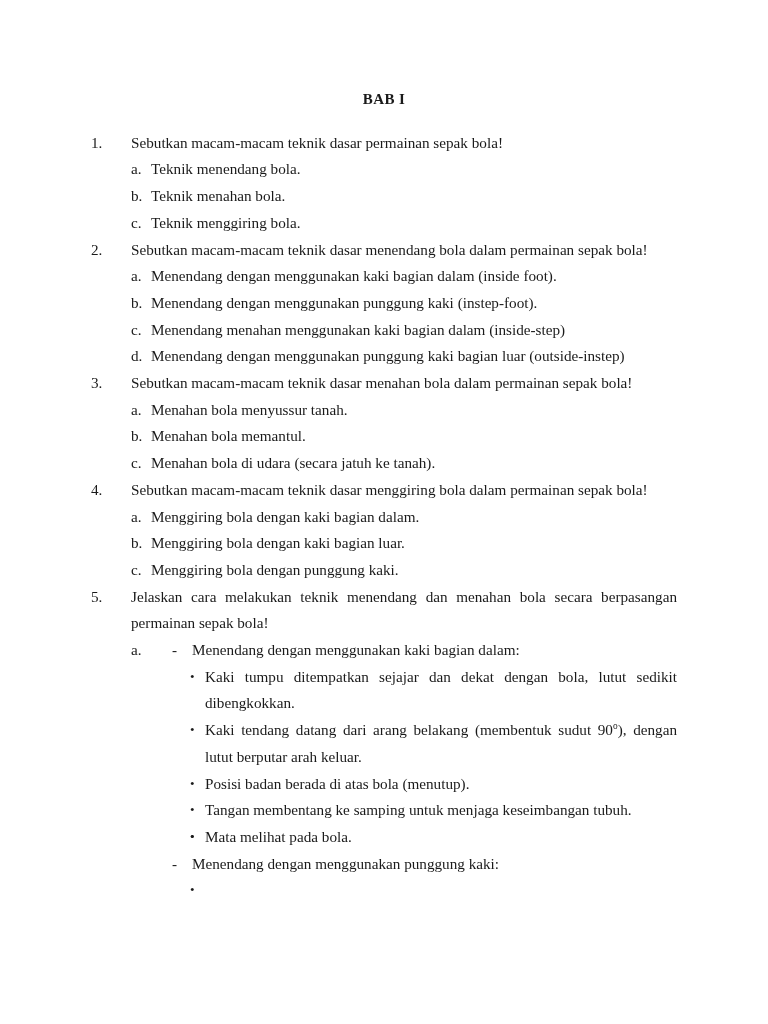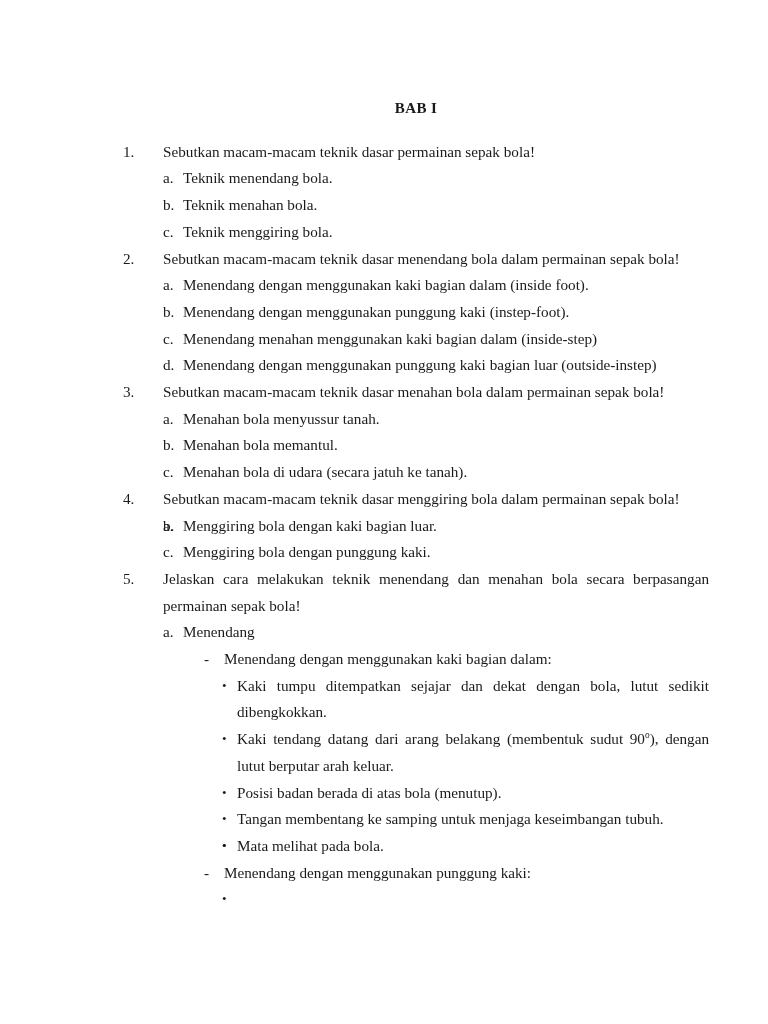--- a/index.html
+++ b/index.html
@@ -20,23 +20,22 @@
     width: 768px;
     height: 1024px;
     background: #ffffff;
     box-sizing: border-box;
     padding: 0;
   }
 
   .doc-body {
     position: absolute;
     left: 91px;
-    top: 95px;
+    top: 86px;
     width: 586px;
-    margin-left: 32px;
   }
 
   .doc-title {
     font-size: 15px;
     font-weight: bold;
     text-align: center;
     letter-spacing: 0.4px;
     line-height: 26.7px;
     margin: 0 0 17px 0;
   }
@@ -147,36 +146,36 @@
         <div class="row lvl2">
           <span class="marker">c.</span>
           <span class="content">Menahan bola di udara (secara jatuh ke tanah).</span>
         </div>
         <div class="row lvl1">
           <span class="marker">4.</span>
           <span class="content">Sebutkan macam-macam teknik dasar menggiring bola dalam permainan sepak bola!</span>
         </div>
         <div class="row lvl2">
           <span class="marker">a.</span>
+          <span class="content">Menggiring bola dengan kaki bagian dalam.</span>
         </div>
         <div class="row lvl2">
           <span class="marker">b.</span>
           <span class="content">Menggiring bola dengan kaki bagian luar.</span>
         </div>
         <div class="row lvl2">
           <span class="marker">c.</span>
           <span class="content">Menggiring bola dengan punggung kaki.</span>
         </div>
         <div class="row lvl1">
           <span class="marker">5.</span>
           <span class="content justify">Jelaskan cara melakukan teknik menendang dan menahan bola secara berpasangan permainan sepak bola!</span>
         </div>
         <div class="row lvl2">
           <span class="marker">a.</span>
-          <span class="content">Menendang</span>
         </div>
         <div class="row lvl3">
           <span class="marker">-</span>
           <span class="content">Menendang dengan menggunakan kaki bagian dalam:</span>
         </div>
         <div class="row lvl4">
           <span class="marker">•</span>
           <span class="content justify">Kaki tumpu ditempatkan sejajar dan dekat dengan bola, lutut sedikit dibengkokkan.</span>
         </div>
         <div class="row lvl4">

